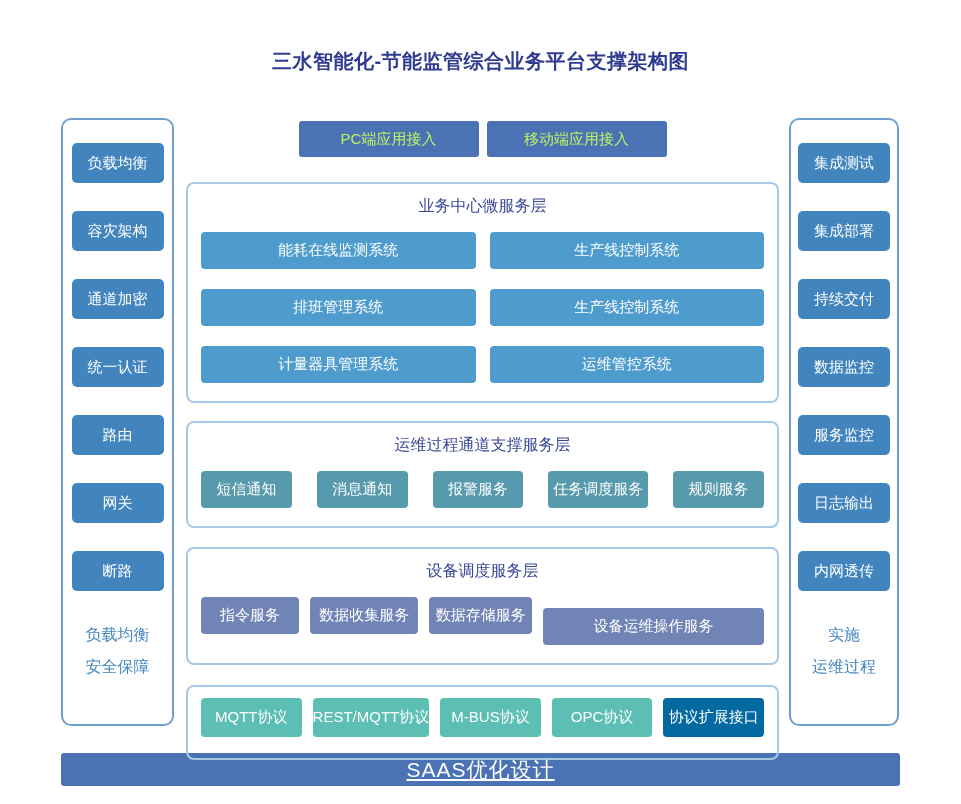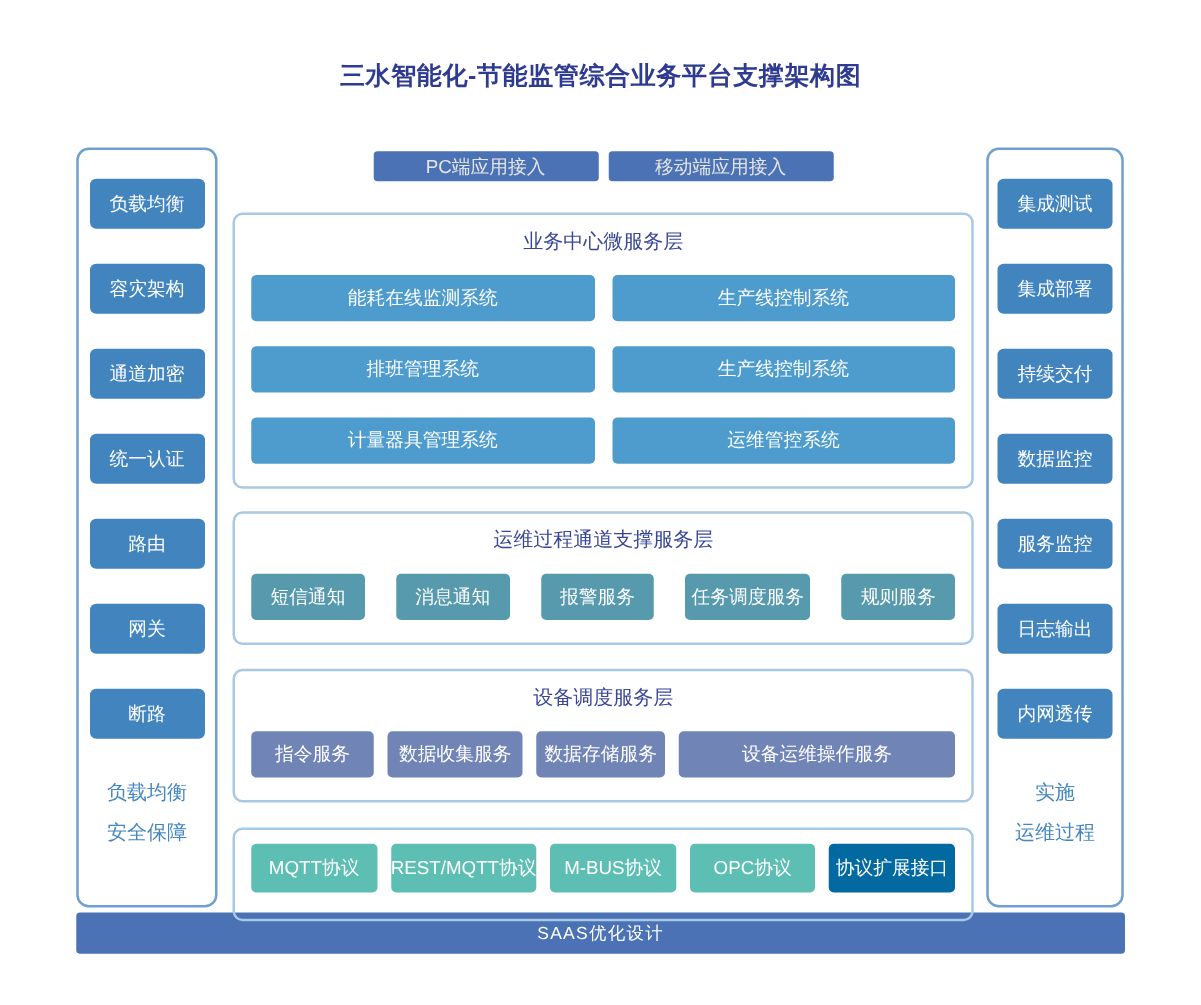--- a/index.html
+++ b/index.html
@@ -20,22 +20,22 @@
   .rail.right{width:110px;}
   .rail-box{
     width:92px;height:40px;margin-bottom:28px;border-radius:5px;
     display:flex;align-items:center;justify-content:center;
     color:#fff;font-size:15px;white-space:nowrap;
   }
   .rail-caption{font-size:16px;line-height:32px;text-align:center;}
   .center{width:593px;margin:0 10px 0 12px;display:flex;flex-direction:column;}
   .access-row{margin-top:3px;display:flex;justify-content:center;gap:8px;}
   .access-btn{
-    width:180px;height:24px;border-radius:3px;display:flex;align-items:center;
-    justify-content:center;color:#e5e5e5;font-size:15px;
+    width:180px;height:36px;border-radius:3px;display:flex;align-items:center;
+    justify-content:center;color:#bef264;font-size:15px;
   }
   .layer{
     box-sizing:border-box;border:2px solid #A9C8E4;border-radius:8px;
     padding:11px 13px 18px 13px;
   }
   .layer-1{margin-top:25px;}
   .layer-2{margin-top:18px;}
   .layer-3{margin-top:19px;}
   .layer-4{margin-top:20px;padding-bottom:21px;}
   .layer-title{height:22px;line-height:22px;text-align:center;font-size:16px;margin-bottom:15px;}
@@ -44,24 +44,24 @@
   .layer-3 .flex-row{gap:11px;}
   .layer-4 .flex-row{gap:11px;}
   .block{
     height:37px;border-radius:4px;display:flex;align-items:center;justify-content:center;
     color:#fff;font-size:15px;white-space:nowrap;
   }
   .layer-4 .block{height:39px;}
   .flex-row .block{flex:1 1 0;}
   .f110{flex-grow:1.1 !important;}
   .f105{flex-grow:1.05 !important;}
-  .f225{flex-grow:2.25 !important;}
+  .f225{flex-grow:2.25 !important;margin-top:11px;}
   .footer-bar{
-    margin:4px 61px 0 61px;height:33px;border-radius:3px;
-    display:flex;align-items:center;justify-content:center;color:#fff;font-size:14px;letter-spacing:1px;
+    margin:27px 61px 0 61px;height:33px;border-radius:3px;
+    display:flex;align-items:center;justify-content:center;color:#fff;font-size:21px;letter-spacing:1px;text-decoration:underline;
   }
 </style>
 </head>
 <body>
 
 <div class="canvas">
 
   <div class="title" style="color: rgb(46, 59, 144);">三水智能化-节能监管综合业务平台支撑架构图</div>
 
   <div class="main">

